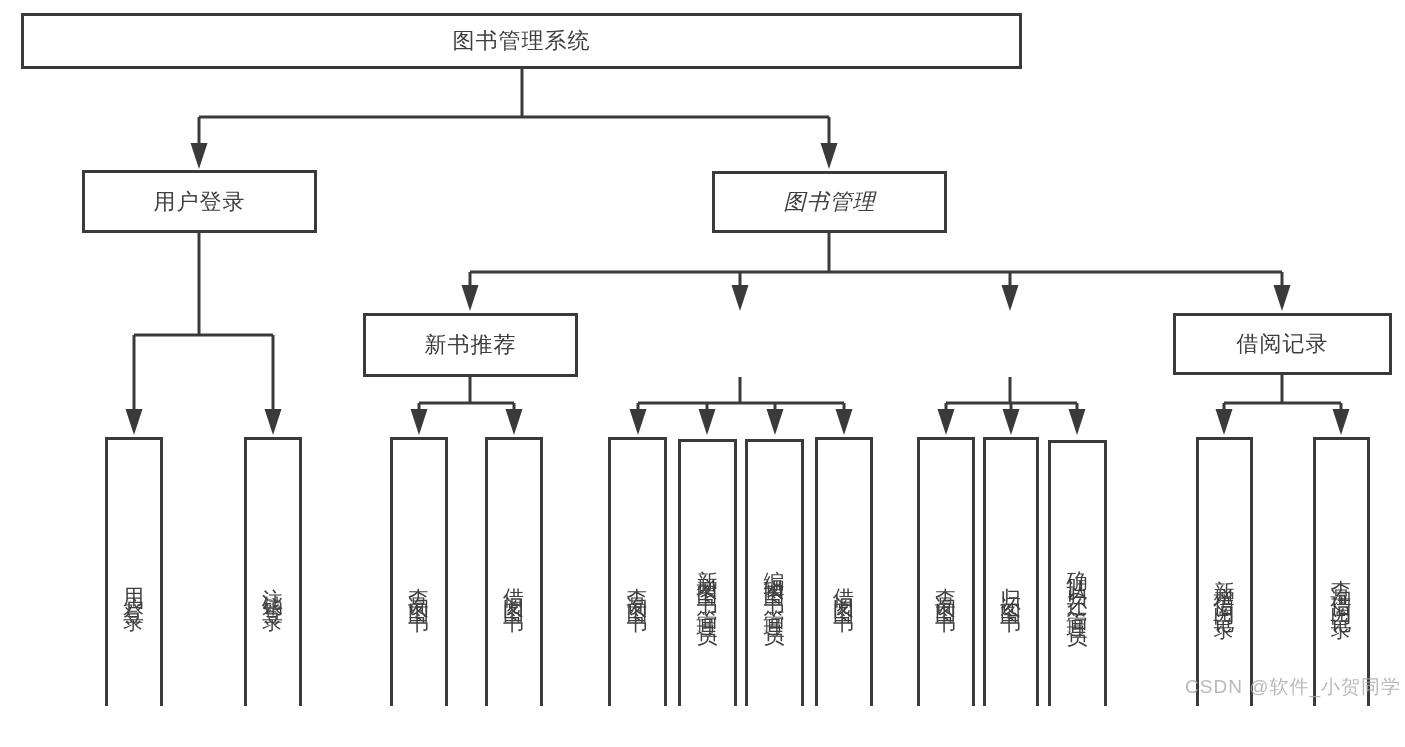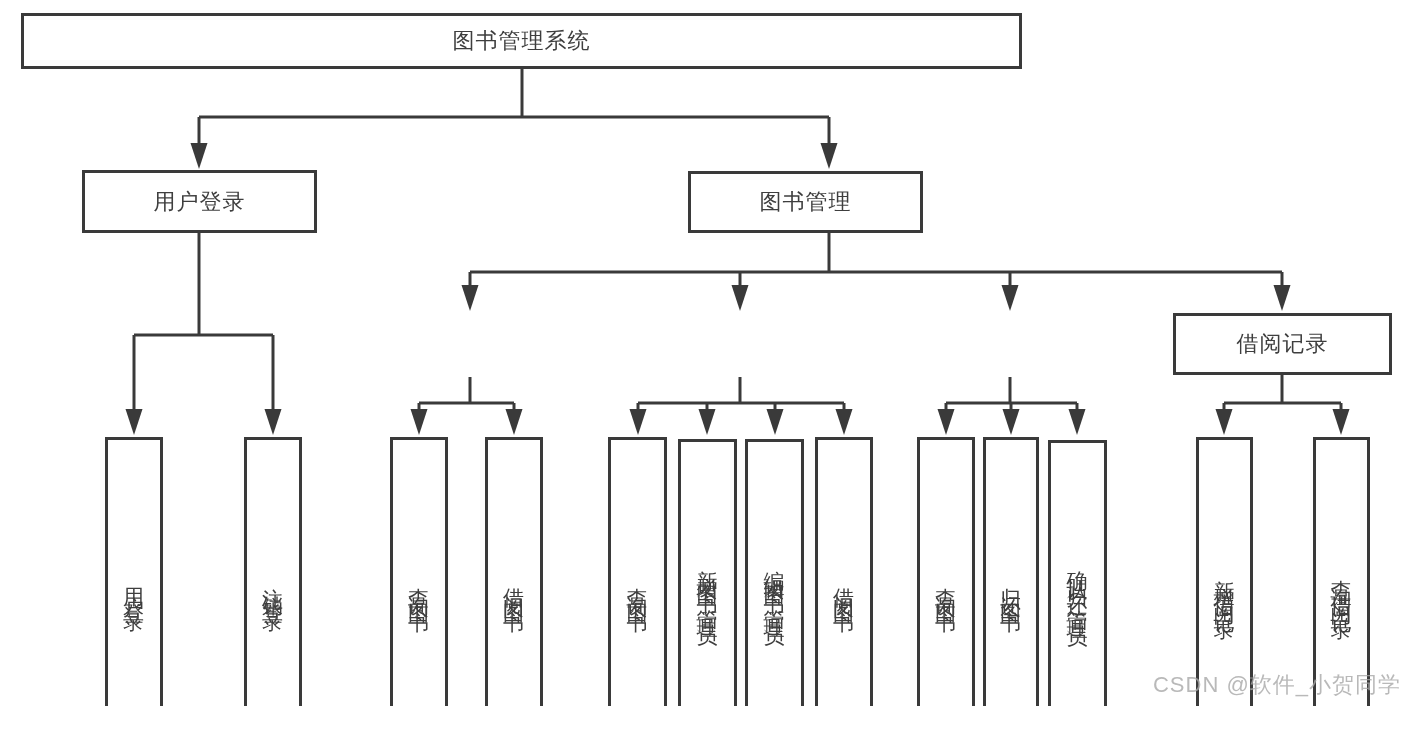--- a/index.html
+++ b/index.html
@@ -42,21 +42,21 @@
     text-orientation: mixed;
     font-size: 21px;
     letter-spacing: 8px;
     line-height: 1;
     white-space: nowrap;
   }
   .watermark {
     position: absolute;
     right: 4px;
     bottom: 6px;
-    font-size: 22px;
+    font-size: 19px;
     color: rgba(168,168,168,0.8);
     letter-spacing: 1px;
     z-index: 5;
     white-space: nowrap;
   }
 </style>
 </head>
 <body>
 
 <div id="canvas">
@@ -130,24 +130,27 @@
     </g>
   </svg>
 
   <div class="box h" style="left:21px; top:13px; width:1001px; height:56px;">
     <span>图书管理系统</span>
   </div>
 
   <div class="box h" style="left:82px; top:170px; width:235px; height:63px;">
     <span>用户登录</span>
   </div>
-  <div class="box h" style="left:688px; top:171px; width:235px; height:62px;">
+  <div class="box h" style="left:712px; top:171px; width:235px; height:62px;font-style:italic;">
     <span>图书管理</span>
   </div>
 
+  <div class="box h" style="left:363px; top:313px; width:215px; height:64px;">
+    <span>新书推荐</span>
+  </div>
   <div class="box h" style="left:1173px; top:313px; width:219px; height:62px;">
     <span>借阅记录</span>
   </div>
 
   <div class="box v" style="left:105px; top:437px; width:58px; height:300px;">
     <span>用户登录</span>
   </div>
   <div class="box v" style="left:244px; top:437px; width:58px; height:300px;">
     <span>注销登录</span>
   </div>

